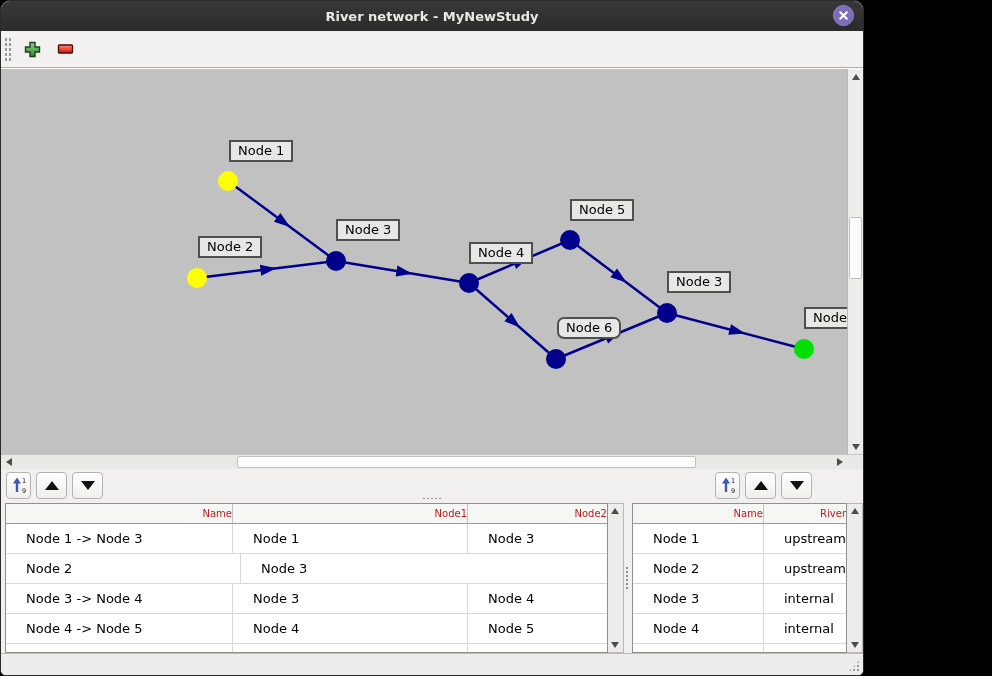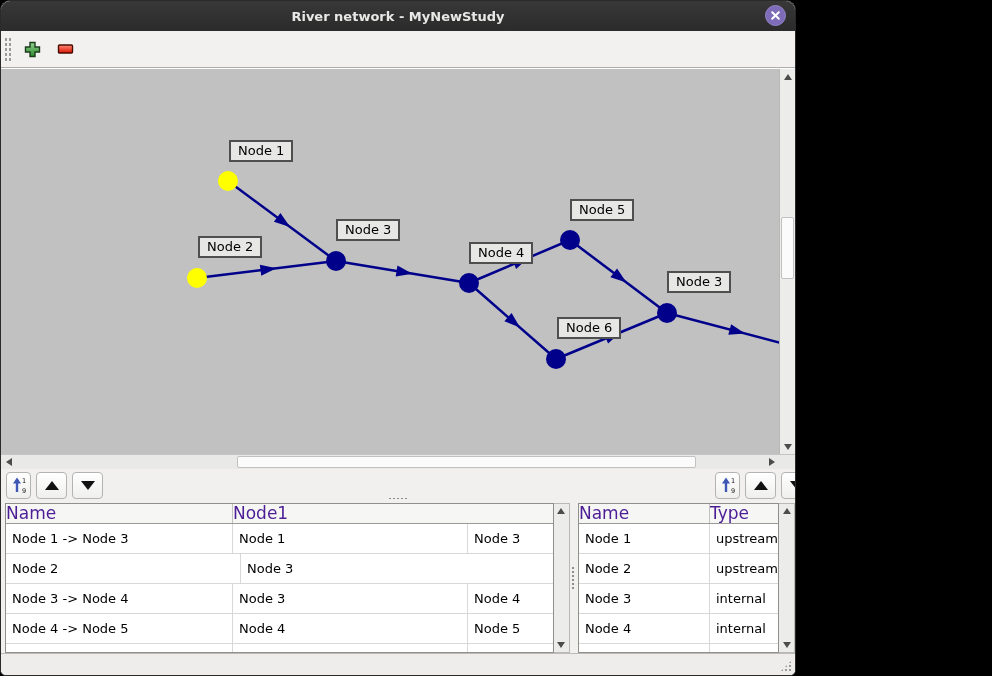--- a/index.html
+++ b/index.html
@@ -1,18 +1,18 @@
 <!DOCTYPE html>
 <html><head>
 <meta charset="utf-8">
 <style>
   * { margin:0; padding:0; box-sizing:border-box; }
   html,body { background:#000; font-family:"DejaVu Sans", sans-serif; }
   .window {
-    width:796px; height:676px; position:relative;
+    width:864px; height:676px; position:relative;
     background:#f1f0ef; border:1px solid #2a2a2a;
     border-radius:10px 10px 6px 6px; overflow:hidden;
     display:flex; flex-direction:column;
   }
   
   .titlebar {
     height:30px; flex:0 0 30px; background:linear-gradient(#383838,#2b2b2b);
     display:flex; align-items:center; justify-content:center; position:relative;
   }
   .titlebar .title { color:#e8e8e6; font-size:13px; font-weight:bold; }
@@ -68,22 +68,22 @@
     width:20px; height:4px; background-image:radial-gradient(#8d8d8d 0.9px, transparent 1.1px);
     background-size:4px 3px; }
   
   .tables-row { flex:0 0 150px; display:flex; }
   .table-panel { display:flex; }
   .panel-left { margin-left:4px; width:702px; }
   .panel-right { flex:1; }
   .grid { flex:1; background:#fff; border:1px solid #8f8f8e; display:flex; flex-direction:column; overflow:hidden; }
   .tr { display:flex; flex:0 0 30px; height:30px; border-bottom:1px solid #d8d8d8; background:#fff; }
   .tr.head { flex:0 0 20px; height:20px; background:#f6f6f5; border-bottom:1px solid #9b9a99; }
-  .th { font-size:17px; color:#4c1d95; text-align:left; line-height:19px; border-right:1px solid #c2c1c0; }
-  .td { font-size:13px; color:#000; line-height:29px; padding-left:6px; border-right:1px solid #d8d8d8;
+  .th { font-size:10px; color:#b91c1c; text-align:right; line-height:19px; border-right:1px solid #c2c1c0; }
+  .td { font-size:13px; color:#000; line-height:29px; padding-left:20px; border-right:1px solid #d8d8d8;
         white-space:nowrap; overflow:hidden; }
   .tr .th:last-child, .tr .td:last-child { border-right:none; }
   .tr.partial { border-bottom:none; flex:1; }
   .links-grid .c0 { width:227px; } .links-grid .c1 { width:235px; } .links-grid .c2 { flex:1; }
   .nodes-grid .c0 { width:131px; } .nodes-grid .c1 { flex:1; }
   .table-vscroll { flex:0 0 16px; background:#ececea; border:1px solid #b9b8b6; border-left:none; position:relative; }
   .v-splitter { flex:0 0 8px; display:flex; align-items:center; justify-content:center; }
   .v-splitter-dots { width:5px; height:24px;
     background-image:radial-gradient(#8d8d8d 0.9px, transparent 1.1px); background-size:4px 4px; }
   
@@ -159,21 +159,21 @@
           <circle cx="569" cy="171" r="10" fill="#00008b"></circle>
           <circle cx="555" cy="290" r="10" fill="#00008b"></circle>
           <circle cx="666" cy="244" r="10" fill="#00008b"></circle>
           <circle cx="803" cy="280" r="10" fill="#00e000"></circle>
         </svg>
         <div class="node-label" style="left: 228px; top: 71px;">Node 1</div>
         <div class="node-label" style="left: 197px; top: 167px;">Node 2</div>
         <div class="node-label" style="left: 335px; top: 150px;">Node 3</div>
         <div class="node-label" style="left: 468px; top: 173px;">Node 4</div>
         <div class="node-label" style="left: 569px; top: 130px;">Node 5</div>
-        <div class="node-label" style="left: 556px; top: 248px;">Node 6</div>
+        <div class="node-label" style="left: 556px; top: 248px; border-radius: 7px;">Node 6</div>
         <div class="node-label" style="left: 666px; top: 202px;">Node 3</div>
         <div class="node-label" style="left: 803px; top: 238px;">Node 8</div>
       </div>
     <div class="vscroll">
       <div class="sb-btn" style="top:0;left:0;right:0;height:15px">
           <div class="arr up"></div>
         </div>
       <div class="thumb" style="top:148px;height:62px"></div>
       <div class="sb-btn" style="bottom:0;left:0;right:0;height:15px">
           <div class="arr down"></div>
@@ -226,20 +226,21 @@
     </div>
     <div class="h-splitter-dots"></div>
   </div>
 
   <div class="tables-row">
     <div class="table-panel panel-left">
       <div class="grid links-grid" id="links-grid">
           <div class="tr head">
             <div class="th c0">Name</div>
             <div class="th c1">Node1</div>
+            <div class="th c2">Node2</div>
           </div>
           <div class="tr">
             <div class="td c0">Node 1 -&gt; Node 3</div>
             <div class="td c1">Node 1</div>
             <div class="td c2">Node 3</div>
           </div>
           <div class="tr">
             <div class="td c1">Node 2</div>
             <div class="td c2">Node 3</div>
           </div>
@@ -269,21 +270,21 @@
           </div>
       </div>
     </div>
     <div class="v-splitter">
       <div class="v-splitter-dots"></div>
     </div>
     <div class="table-panel panel-right">
       <div class="grid nodes-grid" id="nodes-grid">
           <div class="tr head">
             <div class="th c0">Name</div>
-            <div class="th c1">Type</div>
+            <div class="th c1">River</div>
           </div>
           <div class="tr">
             <div class="td c0">Node 1</div>
             <div class="td c1">upstream</div>
           </div>
           <div class="tr">
             <div class="td c0">Node 2</div>
             <div class="td c1">upstream</div>
           </div>
           <div class="tr">

